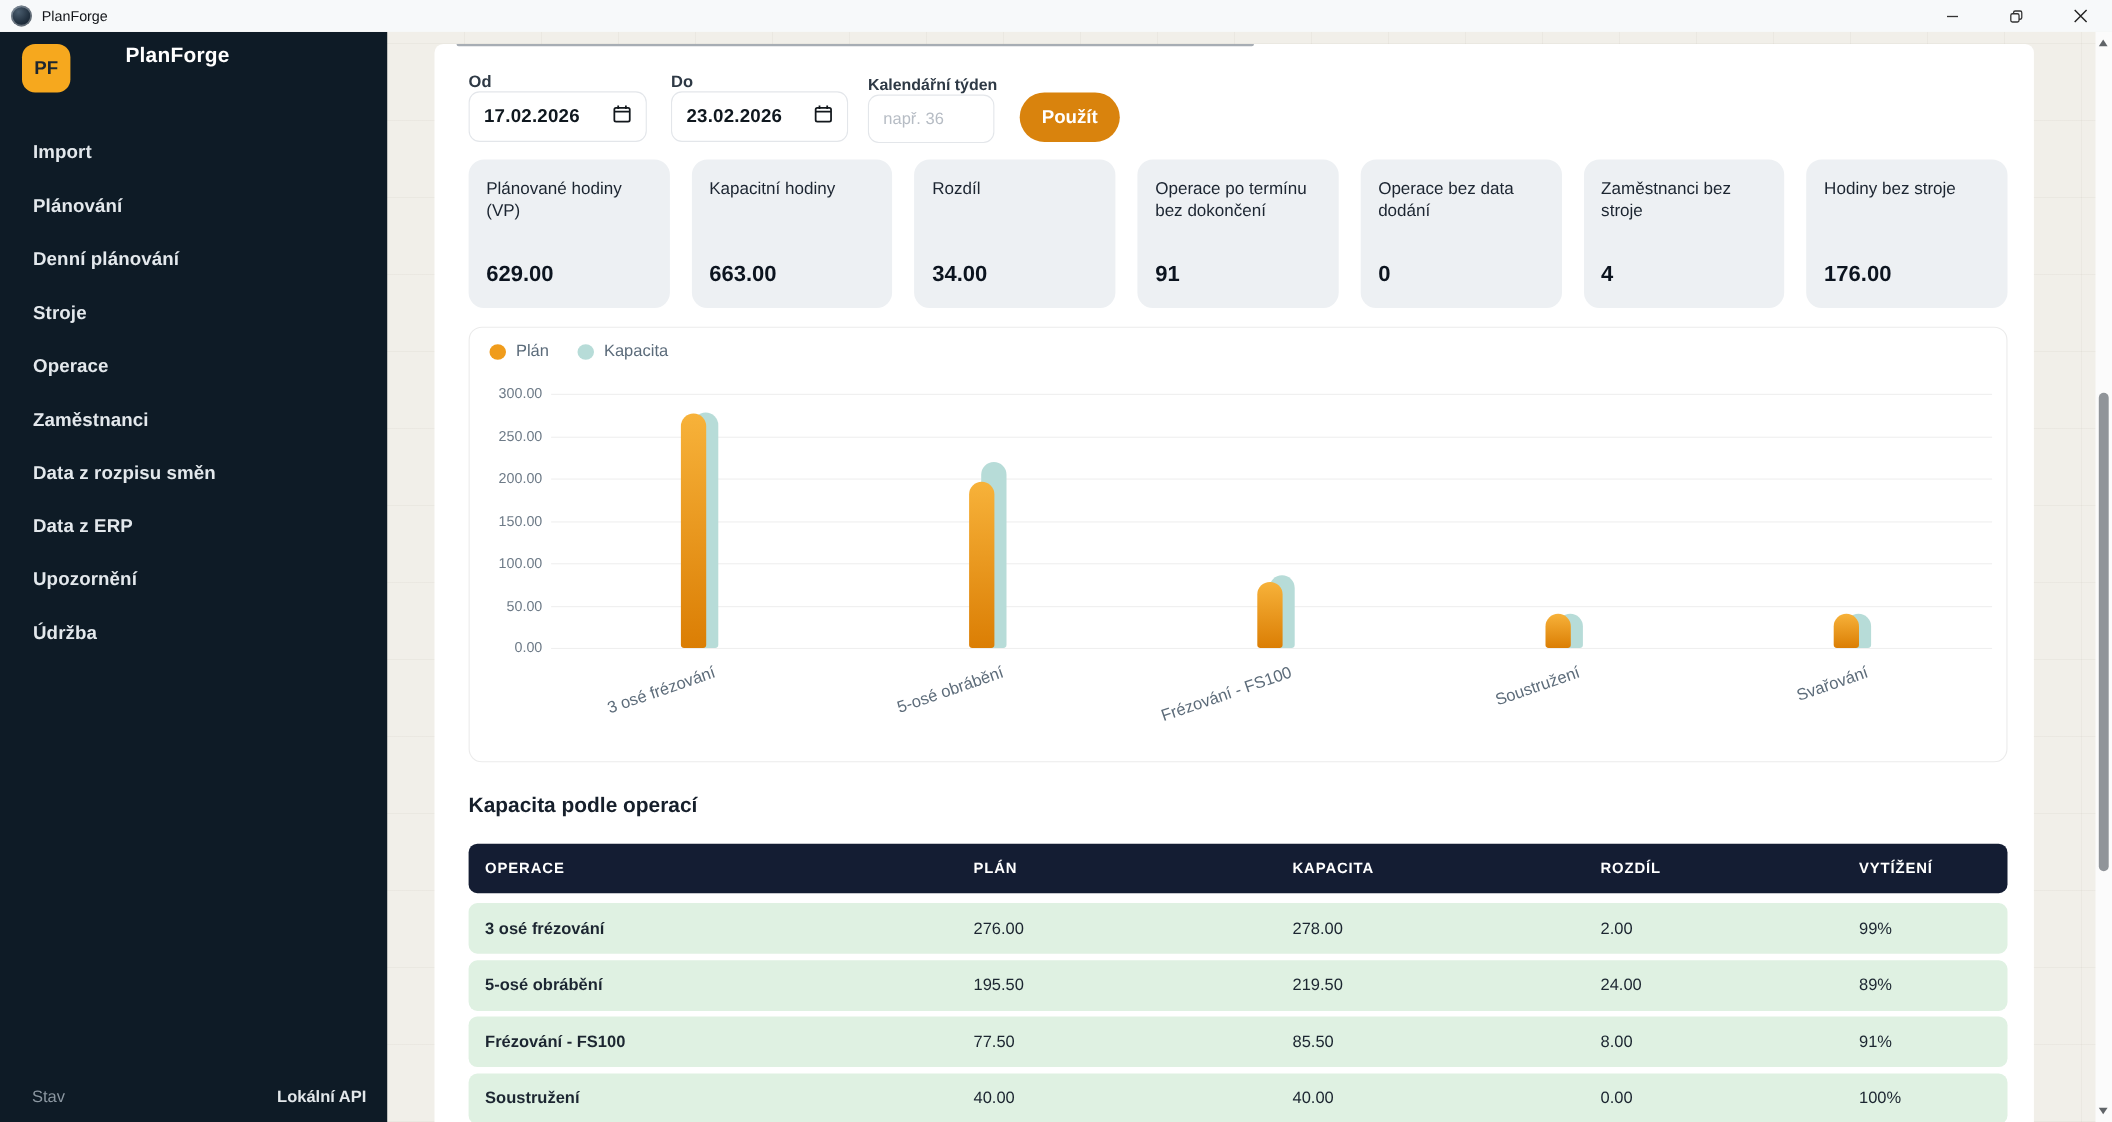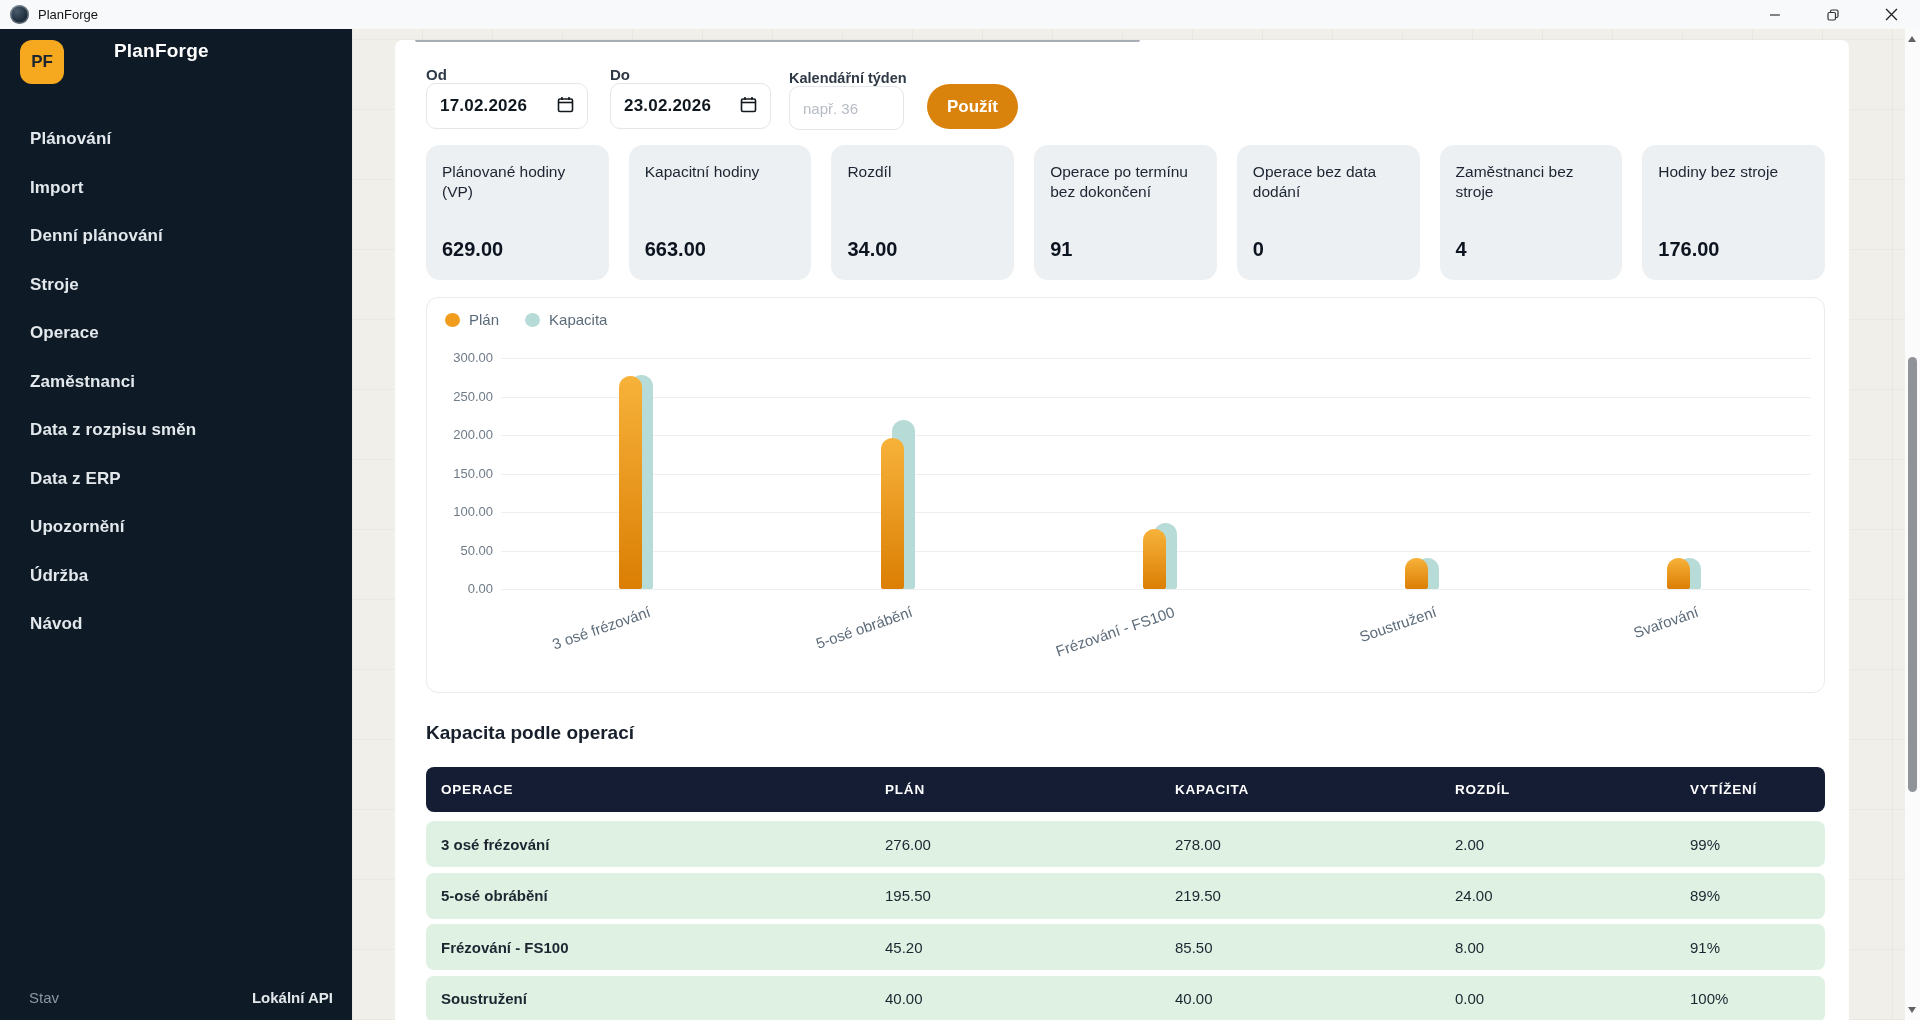--- a/index.html
+++ b/index.html
@@ -126,31 +126,30 @@
       </div>
     </div>
   </div>
 
   <div class="sidebar">
     <div class="logo-row">
       <div class="logo-badge">PF</div>
       <div class="logo-name">PlanForge</div>
     </div>
     <div class="nav">
+        <div class="nav-item">Import</div>
         <div class="nav-item">Plánování</div>
-        <div class="nav-item">Import</div>
         <div class="nav-item">Denní plánování</div>
         <div class="nav-item">Stroje</div>
         <div class="nav-item">Operace</div>
         <div class="nav-item">Zaměstnanci</div>
         <div class="nav-item">Data z rozpisu směn</div>
         <div class="nav-item">Data z ERP</div>
         <div class="nav-item">Upozornění</div>
         <div class="nav-item">Údržba</div>
-        <div class="nav-item">Návod</div>
       </div>
     <div class="side-footer">
       <span class="status-label">Stav</span>
       <span class="api-label">Lokální API</span>
     </div>
   </div>
 
   <div class="content">
     <div class="panel">
       <div class="scrolled-edge"></div>
@@ -281,21 +280,21 @@
           </div>
           <div class="t-row t-grid">
             <div class="cell op">5-osé obrábění</div>
             <div class="cell">195.50</div>
             <div class="cell">219.50</div>
             <div class="cell">24.00</div>
             <div class="cell">89%</div>
           </div>
           <div class="t-row t-grid">
             <div class="cell op">Frézování - FS100</div>
-            <div class="cell">45.20</div>
+            <div class="cell">77.50</div>
             <div class="cell">85.50</div>
             <div class="cell">8.00</div>
             <div class="cell">91%</div>
           </div>
           <div class="t-row t-grid">
             <div class="cell op">Soustružení</div>
             <div class="cell">40.00</div>
             <div class="cell">40.00</div>
             <div class="cell">0.00</div>
             <div class="cell">100%</div>

